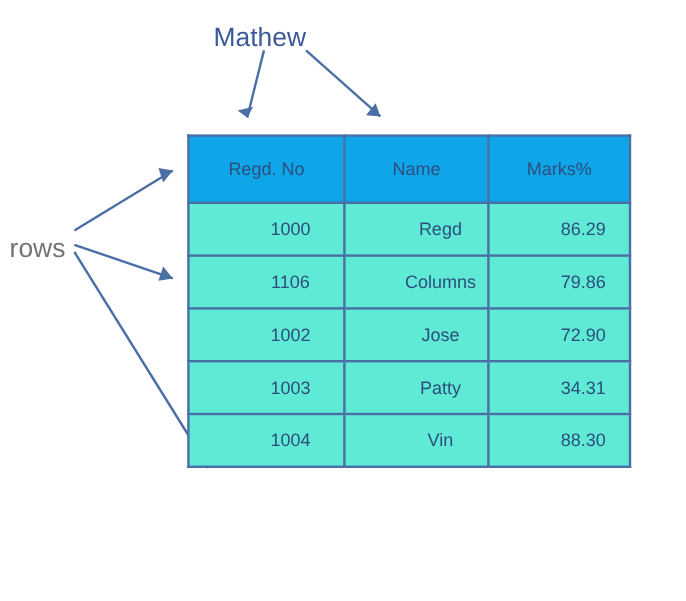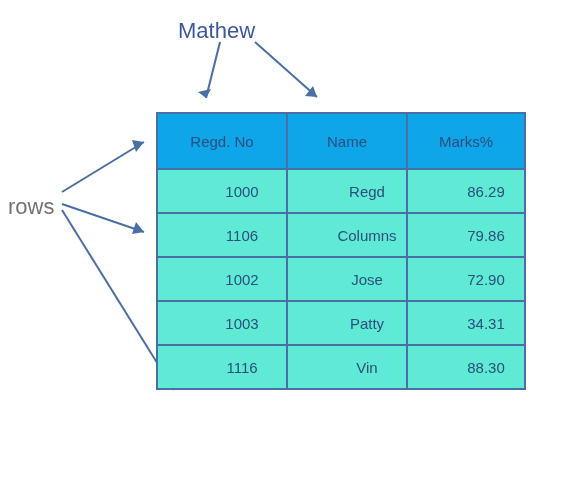--- a/index.html
+++ b/index.html
@@ -121,18 +121,18 @@
       <td>1002</td>
       <td>Jose</td>
       <td>72.90</td>
     </tr>
     <tr>
       <td>1003</td>
       <td>Patty</td>
       <td>34.31</td>
     </tr>
     <tr>
-      <td>1116</td>
+      <td>1004</td>
       <td>Vin</td>
       <td>88.30</td>
     </tr>
   </tbody>
 </table>
 
 </body></html>

